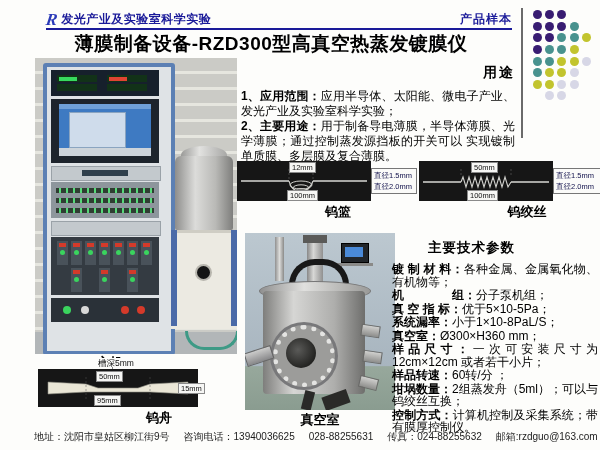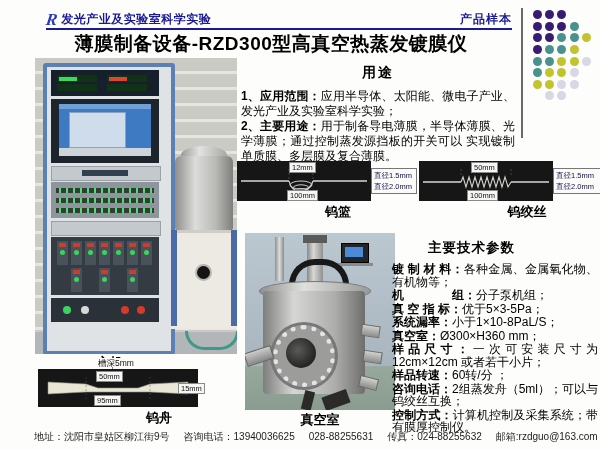--- a/index.html
+++ b/index.html
@@ -24,21 +24,21 @@
   .page-title{
     position:absolute;left:35px;top:31px;width:472px;text-align:center;
     font-size:19px;font-weight:bold;color:#000;letter-spacing:.5px;white-space:nowrap;
   }
   
   .vline{position:absolute;left:521px;top:8px;width:2px;height:130px;background:#6a6a6a;}
   .dots-grid{position:absolute;left:531px;top:9px;width:62px;display:flex;flex-wrap:wrap;}
   .dot{width:9px;height:9px;border-radius:50%;margin:1.3px 1.7px;flex:none;}
   
   .usage{position:absolute;left:241px;top:64px;width:274px;}
-  .usage-title{text-align:center;font-size:14px;font-weight:bold;margin-bottom:7px;letter-spacing:2px;}
+  .usage-title{text-align:right;font-size:14px;font-weight:bold;margin-bottom:7px;letter-spacing:2px;}
   .usage-body{font-size:12px;line-height:15px;text-align:justify;}
   .usage-body b{font-weight:bold;}
   
   .photo{position:absolute;overflow:hidden;}
   .photo-main{left:35px;top:58px;width:202px;height:296px;
     background:repeating-linear-gradient(180deg,#cbcbc6 0 13px,#e6e6df 13px 16px);}
   .photo-label{position:absolute;font-size:13px;font-weight:bold;color:#000;text-align:center;}
   
   .rack{position:absolute;left:8px;top:5px;width:124px;height:284px;
     background:#dfe3e6;border:4px solid #5c80b4;border-radius:3px;}
@@ -349,26 +349,26 @@
     <div class="ch-sideport" style="left:114px;top:144px;transform:rotate(14deg)"></div>
     <div class="ch-cable" style="left:58px;top:158px;width:10px;height:19px;transform:rotate(14deg)"></div>
     <div class="ch-cable" style="left:78px;top:160px;width:26px;height:14px;transform:rotate(-20deg)"></div>
   </div>
   <div class="photo-label" style="left:245px;top:411px;width:150px">真空室</div>
 
   <div class="specs">
     <div class="specs-title">主要技术参数</div>
     <div class="spec-row"><b>镀 制 材 料：</b><span>各种金属、金属氧化物、有机物等；</span></div>
     <div class="spec-row"><b>机　　　　组：</b><span>分子泵机组；</span></div>
-    <div class="spec-row"><b>真 空 指 标：</b><span>优于5×3-5Pa；</span></div>
+    <div class="spec-row"><b>真 空 指 标：</b><span>优于5×10-5Pa；</span></div>
     <div class="spec-row"><b>系统漏率：</b><span>小于1×10-8PaL/S；</span></div>
     <div class="spec-row"><b>真空室：</b><span>Ø300×H360 mm；</span></div>
     <div class="spec-row"><b>样品尺寸：</b><span>一次可安装尺寸为12cm×12cm 或者若干小片；</span></div>
     <div class="spec-row"><b>样品转速：</b><span>60转/分 ；</span></div>
-    <div class="spec-row"><b>咨询电话：</b><span>2组蒸发舟（5ml）；可以与钨绞丝互换；</span></div>
+    <div class="spec-row"><b>坩埚数量：</b><span>2组蒸发舟（5ml）；可以与钨绞丝互换；</span></div>
     <div class="spec-row"><b>控制方式：</b><span>计算机控制及采集系统；带有膜厚控制仪。</span></div>
   </div>
 
   <div class="footer">
     <span>地址：沈阳市皇姑区柳江街9号</span><span>咨询电话：13940036625</span><span>028-88255631</span><span>传真：024-88255632</span><span>邮箱:rzdguo@163.com</span>
   </div>
 
 </div>
 
 </body></html>

